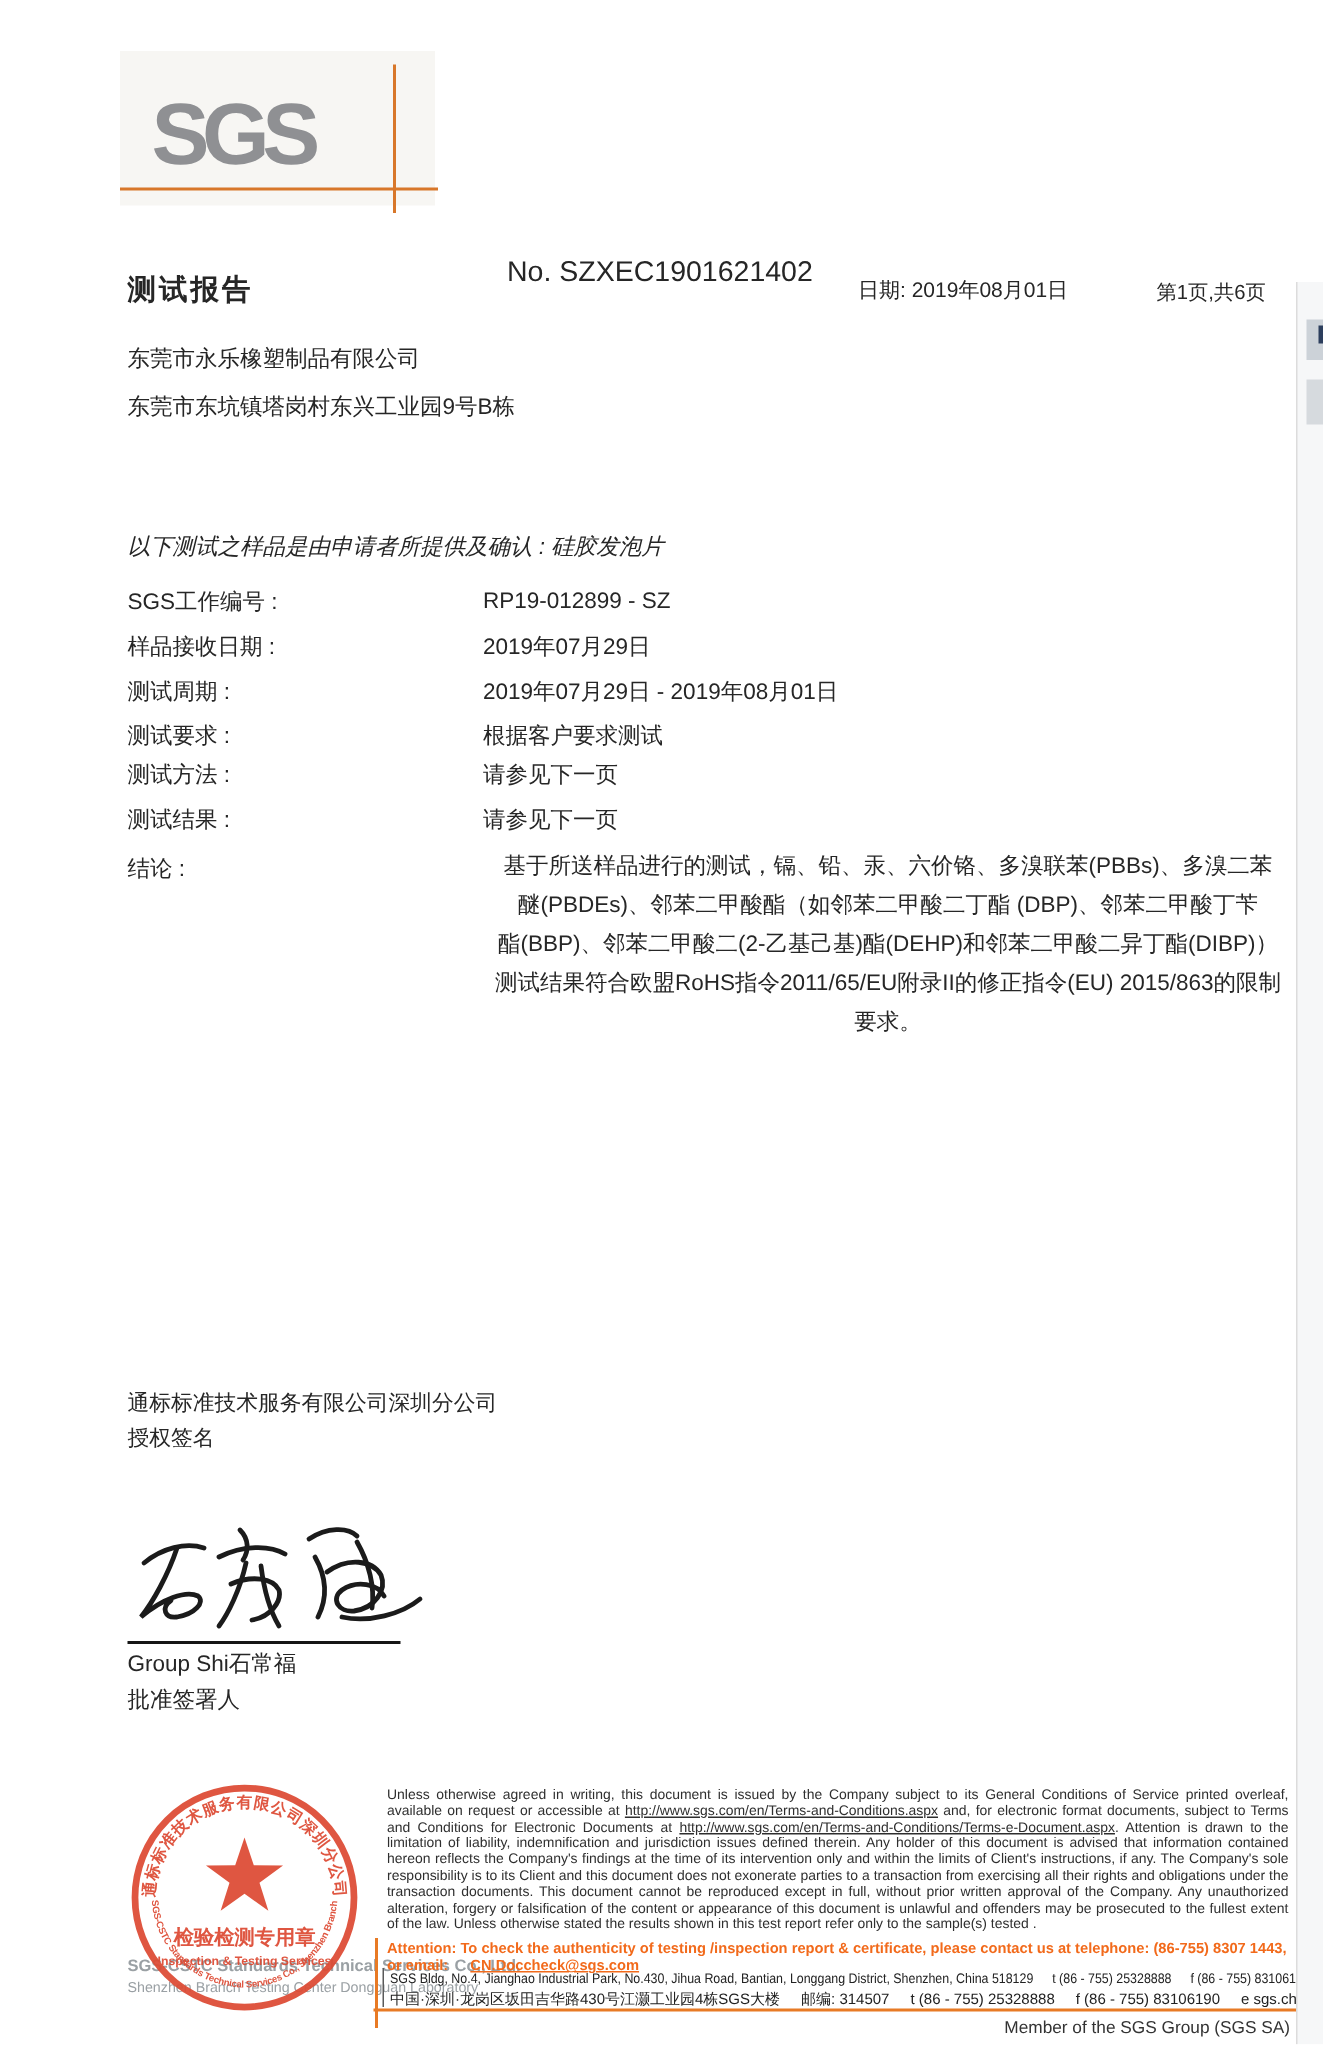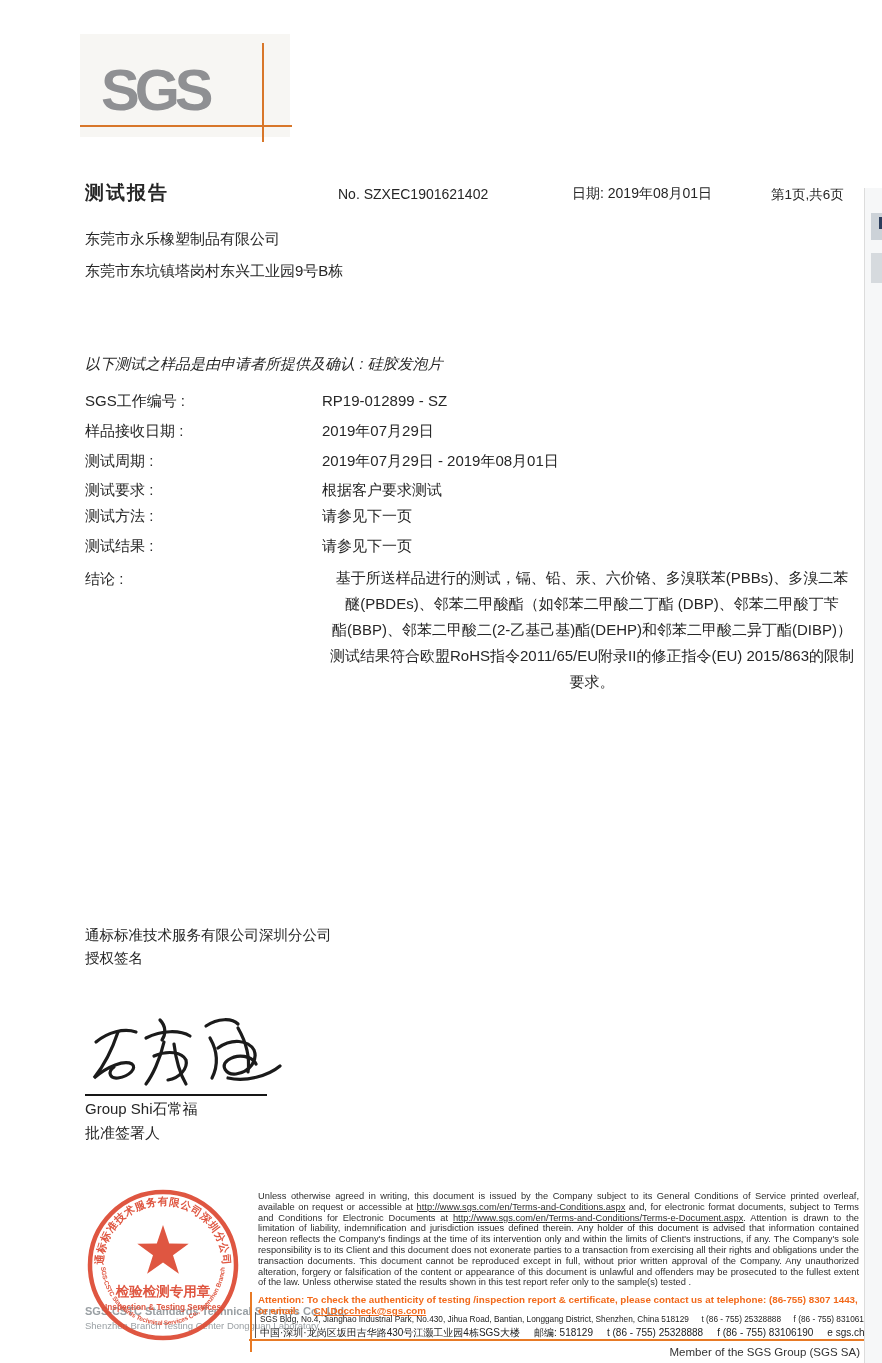--- a/index.html
+++ b/index.html
@@ -6,21 +6,21 @@
   body{width:882px;height:1363px;position:relative;font-family:"Liberation Sans","DejaVu Sans",sans-serif;color:#262626;}
   .abs{position:absolute;}
   .page{position:absolute;inset:0;background:#fff;overflow:hidden;}
   
   .logo-bg{left:80px;top:34px;width:210px;height:103px;background:#f7f6f3;}
   .logo-word{left:101px;top:40px;font-size:58px;font-weight:bold;color:#8f9093;letter-spacing:-5px;line-height:100px;}
   .cross-h{left:80px;top:125px;width:212px;height:2px;background:#d8772a;}
   .cross-v{left:262px;top:43px;width:2px;height:99px;background:#d8772a;}
   
   .doc-title{left:85px;top:180px;font-size:19px;font-weight:bold;letter-spacing:2px;}
-  .report-no{left:338px;top:186px;font-size:14px;}
+  .report-no{left:338px;top:171px;font-size:19px;}
   .date-lbl{left:572px;top:185px;font-size:14px;}
   .page-lbl{left:771px;top:186px;font-size:13.5px;}
   
   .company{left:85px;top:230px;font-size:15px;}
   .address{left:85px;top:262px;font-size:15px;}
   .sample-line{left:85px;top:355px;font-size:15px;font-style:italic;}
   
   .row-label{left:85px;font-size:15px;}
   .row-value{left:322px;font-size:15px;}
   .concl-wrap{left:322px;top:565px;width:540px;overflow:hidden;text-align:center;}
@@ -138,21 +138,21 @@
     <text x="85" y="116" text-anchor="middle" fill="#dd4a33" font-size="13.5" font-weight="bold">检验检测专用章</text>
     <text x="85" y="130" text-anchor="middle" fill="#dd4a33" font-size="8.2" font-weight="bold">Inspection &amp; Testing Services</text>
   </svg>
 
   <div class="abs disclaimer"><span>Unless otherwise agreed in writing, this document is issued by the Company subject to its General Conditions of Service printed overleaf, available on request or accessible at </span><a href="#">http://www.sgs.com/en/Terms-and-Conditions.aspx</a><span> and, for electronic format documents, subject to Terms and Conditions for Electronic Documents at </span><a href="#">http://www.sgs.com/en/Terms-and-Conditions/Terms-e-Document.aspx</a><span>. Attention is drawn to the limitation of liability, indemnification and jurisdiction issues defined therein. Any holder of this document is advised that information contained hereon reflects the Company's findings at the time of its intervention only and within the limits of Client's instructions, if any. The Company's sole responsibility is to its Client and this document does not exonerate parties to a transaction from exercising all their rights and obligations under the transaction documents. This document cannot be reproduced except in full, without prior written approval of the Company. Any unauthorized alteration, forgery or falsification of the content or appearance of this document is unlawful and offenders may be prosecuted to the fullest extent of the law. Unless otherwise stated the results shown in this test report refer only to the sample(s) tested .</span></div>
 
   <div class="abs attention"><span>Attention: To check the authenticity of testing /inspection report &amp; certificate, please contact us at telephone: (86-755) 8307 1443, or email: </span><a href="#">CN.Doccheck@sgs.com</a></div>
 
   <div class="abs addr-rule"></div>
   <div class="abs addr1"><span>SGS Bldg, No.4, Jianghao Industrial Park, No.430, Jihua Road, Bantian, Longgang District, Shenzhen, China 518129</span><span class="addr-sep"></span><span>t (86 - 755) 25328888</span><span class="addr-sep"></span><span>f (86 - 755) 83106190</span><span class="addr-sep"></span></div>
-  <div class="abs addr2"><span>中国·深圳·龙岗区坂田吉华路430号江灏工业园4栋SGS大楼</span><span class="addr-sep"></span><span>邮编: 518129</span><span class="addr-sep"></span><span>t (86 - 755) 25328888</span><span class="addr-sep"></span><span>f (86 - 755) 83106190</span><span class="addr-sep"></span><span>e  sgs.china@sgs.com</span></div>
+  <div class="abs addr2"><span>中国·深圳·龙岗区坂田吉华路430号江灏工业园4栋SGS大楼</span><span class="addr-sep"></span><span>邮编: 314507</span><span class="addr-sep"></span><span>t (86 - 755) 25328888</span><span class="addr-sep"></span><span>f (86 - 755) 83106190</span><span class="addr-sep"></span><span>e  sgs.china@sgs.com</span></div>
 
   <div class="abs orange-v"></div>
   <div class="abs orange-h"></div>
   <div class="abs member">Member of the SGS Group (SGS SA)</div>
 
   <div class="abs right-strip"></div>
   <div class="abs thumb1"></div>
   <div class="abs thumb1-notch"></div>
   <div class="abs thumb2"></div>
 

